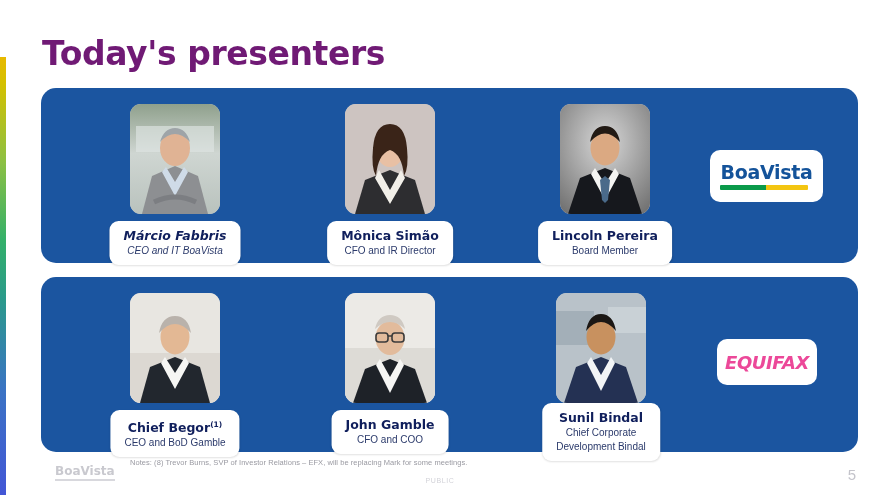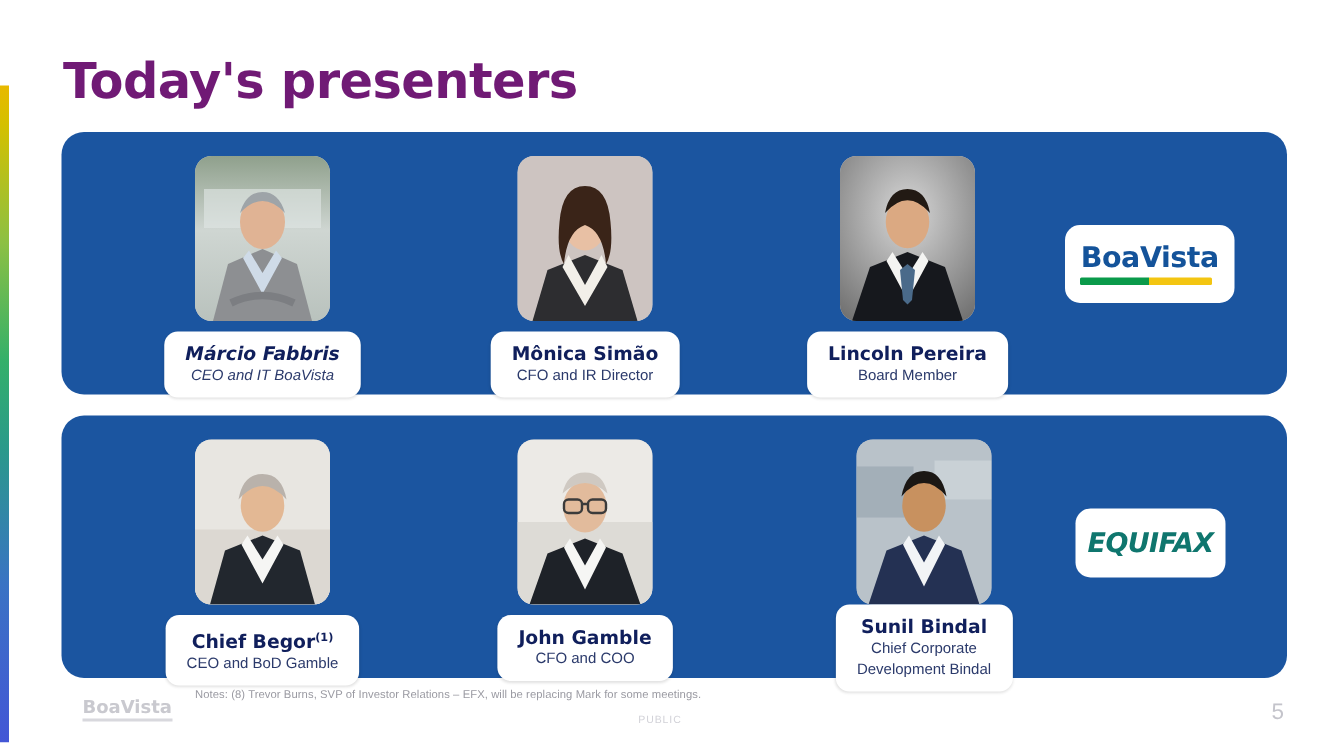--- a/index.html
+++ b/index.html
@@ -126,21 +126,21 @@
     margin-top: 3px;
     height: 5px;
     width: 88px;
     border-radius: 1px;
     background: linear-gradient(to right, #0a9a4a 0%, #0a9a4a 52%, #f3c511 52%, #f3c511 100%);
   }
   .efx-text {
     font-size: 18px;
     font-weight: 700;
     font-style: italic;
-    color: #0f766e;
+    color: #ec4899;
     letter-spacing: -0.4px;
     font-family: "DejaVu Sans", sans-serif;
   }
 
   
   .footer-logo {
     position: absolute;
     left: 55px;
     top: 464px;
     font-size: 12px;
@@ -293,21 +293,21 @@
           <line x1="43" y1="43" x2="47" y2="43"></line>
         </g>
       </svg>
     </div>
     <div class="namecard">
       <div class="p-name">John Gamble</div>
       <div class="p-role">CFO and COO</div>
     </div>
   </div>
 
-  <div class="presenter" style="left:485px; width:180px;">
+  <div class="presenter" style="left:470px; width:180px;">
     <div class="photo">
       <svg viewBox="0 0 90 110" preserveAspectRatio="none">
         <rect width="90" height="110" fill="#b9c2c9"></rect>
         <rect x="0" y="18" width="38" height="34" fill="#9aa6b0" opacity="0.7"></rect>
         <rect x="52" y="14" width="38" height="26" fill="#d3dae0" opacity="0.6"></rect>
         <path d="M8 110 L20 74 L45 64 L70 74 L82 110 Z" fill="#243153"></path>
         <path d="M35 64 L45 82 L55 64 L59 70 L45 98 L31 70 Z" fill="#f2f4f6"></path>
         <ellipse cx="45" cy="44" rx="14.5" ry="17.5" fill="#c8915f"></ellipse>
         <path d="M30 38 q15 -18 30 0 q-3 -17 -15 -17 q-12 0 -15 17z" fill="#1b1714"></path>
       </svg>

